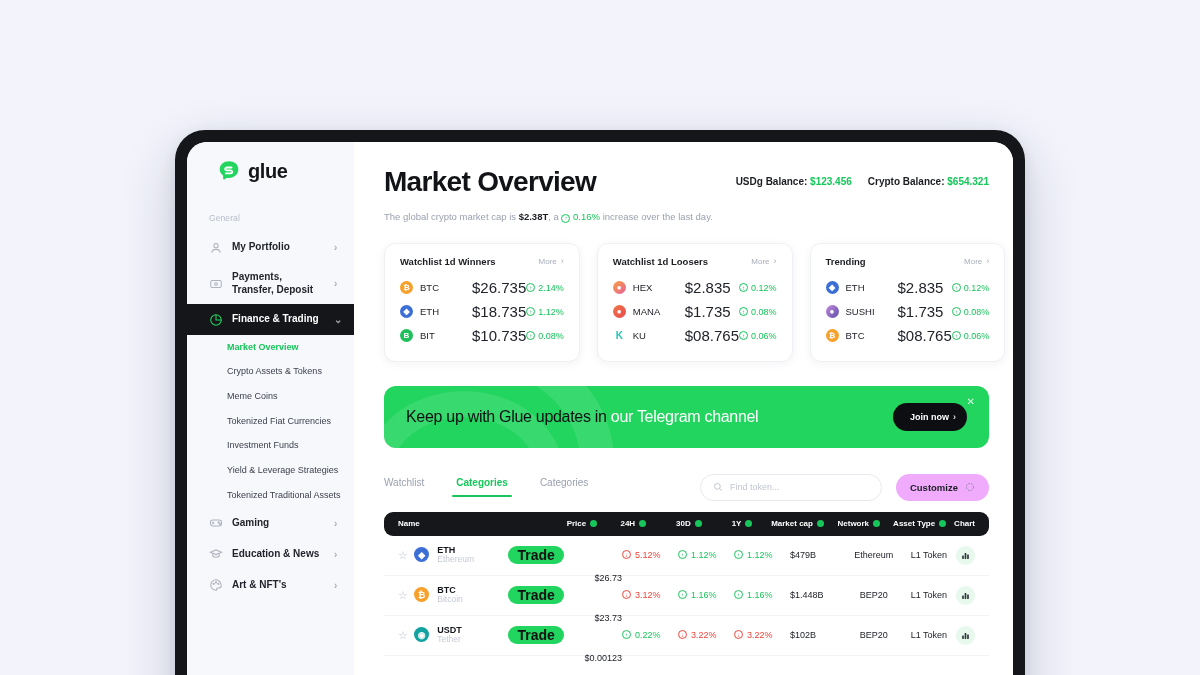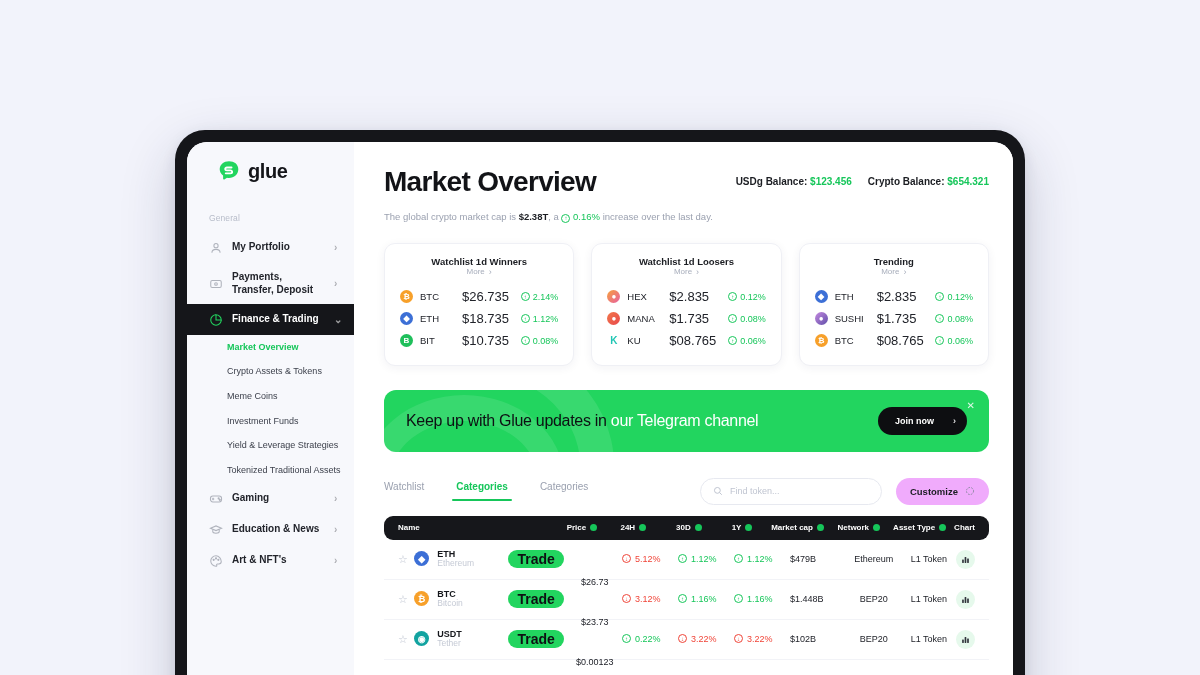--- a/index.html
+++ b/index.html
@@ -91,52 +91,52 @@
   .subtitle .pct { color: #16c65a; }
 
   
   .cards { display: flex; gap: 17px; margin-top: 20px; }
   .card {
     flex: 1; background: #ffffff; border-radius: 11px;
     border: 1px solid #eff0f5;
     box-shadow: 0 2px 10px rgba(40,45,80,.055);
     padding: 12px 15px 13px 15px;
   }
-  .card-head { display: flex; align-items: center; justify-content: space-between; margin-bottom: 9px; flex-direction: column; }
+  .card-head { display: flex; align-items: center; justify-content: space-between; margin-bottom: 9px; }
   .card-title { font-size: 9.5px; font-weight: 700; color: #1b1d22; }
   .more { font-size: 8px; color: #a7adbb; display:flex; align-items:center; gap:4px; }
   .more .mchev { font-size: 9px; }
 
   .coin-row { display: grid; grid-template-columns: 62px 1fr auto; align-items: center; padding: 3.5px 0; }
   .coin-left { display: flex; align-items: center; gap: 7px; }
   .coin-dot { width: 13px; height: 13px; border-radius: 50%; display:flex; align-items:center; justify-content:center;
               font-size: 8px; color:#fff; font-weight:700; }
   .coin-sym { font-size: 9.5px; color: #21232a; }
-  .coin-price { font-size: 13px; color: #21232a; }
+  .coin-price { font-size: 15px; color: #21232a; margin-left: 10px; }
   .coin-chg { font-size: 9px; color: #16c65a; display:flex; align-items:center; gap:3px; justify-content:flex-end; }
   .arrow-circ { width:9px;height:9px;border-radius:50%;border:1px solid currentColor;display:inline-flex;
                 align-items:center;justify-content:center;font-size:6px;line-height:1;}
 
   
   .banner {
     margin-top: 24px; height: 62px; border-radius: 12px;
     background: #22d55f; position: relative; overflow: hidden;
     display: flex; align-items: center; padding: 0 22px;
   }
   .banner .swirl {
     position:absolute; border-radius:50%; border: 34px solid rgba(255,255,255,.10);
   }
   .banner .s1 { width: 300px; height: 260px; left: -70px; top: -55px; }
   .banner .s2 { width: 200px; height: 170px; left: -20px; top: 5px; border-width: 26px; }
   .banner-text { font-size: 16px; font-weight: 400; color: #0d1013; position: relative; z-index: 2; letter-spacing: -.3px; }
   .banner-text .light { color: #ffffff; }
   .join {
     margin-left: auto; position: relative; z-index: 2;
     background: #0d0e11; color: #fff; border-radius: 20px;
-    height: 28px; padding: 0 11px 0 17px; display: flex; align-items: center; gap: 19px;
+    height: 28px; padding: 0 11px 0 17px; display: flex; align-items: center; gap: 4px;
     font-size: 9px; font-weight: 700;
   }
   .join .jchev { font-size: 9px; opacity:.85; }
   .banner-close { position:absolute; right: 14px; top: 10px; color:#ffffff; font-size: 10px; opacity:.85; z-index:3; }
 
   
   .tabrow { display: flex; align-items: center; margin-top: 26px; }
   .tab { font-size: 10px; color: #9aa0af; padding: 0 0 9px 0; margin-right: 32px; position: relative; }
   .tab.active { color: #16c65a; font-weight: 700; }
   .tab.active::after {
@@ -174,21 +174,21 @@
   .c-name { width: 104px; display: flex; align-items: center; gap: 8px; }
   .c-name .tdot { width: 15px; height: 15px; border-radius: 50%; display:flex;align-items:center;justify-content:center;
                    font-size:9px;color:#fff;font-weight:700; }
   .nm-sym { font-size: 9px; font-weight: 700; color: #15171c; line-height: 1.15; }
   .nm-full { font-size: 8.5px; color: #c5cad5; line-height: 1.15; }
   .c-trade { width: 66px; }
   .trade-btn {
     background: #22d55f; color: #0e1013; font-size: 14px; font-weight: 700;
     border-radius: 11px; height: 18px; width: 56px; display: flex; align-items: center; justify-content: center;
   }
-  .c-price { width: 60px; text-align: center; margin-top: 46px; }
+  .c-price { width: 60px; text-align: right; margin-top: 46px; }
   .c-pct { width: 62px; display: flex; align-items: flex-start; gap: 4px; }
   .c-pct.up { color: #16c65a; }
   .c-pct.down { color: #f04438; }
   .c-mcap { width: 62px; }
   .c-net { width: 62px; text-align:center; }
   .c-type { width: 60px; text-align:center; }
   .c-chart { margin-left: auto; }
   .chart-pill {
     width: 19px; height: 19px; border-radius: 50%; background: #e6f9ec;
     display: flex; align-items: center; justify-content: center;
@@ -235,20 +235,21 @@
         <path d="M12 3a9 9 0 1 0 9 9"></path>
             <path d="M12 12V3a9 9 0 0 1 9 9h-9z"></path>
       </svg>
       <span class="nlabel">Finance &amp; Trading</span>
       <span class="chev">⌄</span>
     </div>
 
     <div class="sub-item current">Market Overview</div>
     <div class="sub-item">Crypto Assets &amp; Tokens</div>
     <div class="sub-item">Meme Coins</div>
+    <div class="sub-item">Tokenized Fiat Currencies</div>
     <div class="sub-item">Investment Funds</div>
     <div class="sub-item">Yield &amp; Leverage Strategies</div>
     <div class="sub-item">Tokenized Traditional Assets</div>
 
     <div class="nav-item">
       <svg class="nic" viewBox="0 0 24 24" fill="none" stroke="#5a6070" stroke-width="1.8">
         <rect x="2.5" y="7" width="19" height="10" rx="4"></rect>
             <path d="M7 10v4M5 12h4"></path>
             <circle cx="16.5" cy="11" r=".9" fill="#5a6070"></circle>
             <circle cx="18.5" cy="13.5" r=".9" fill="#5a6070"></circle>

